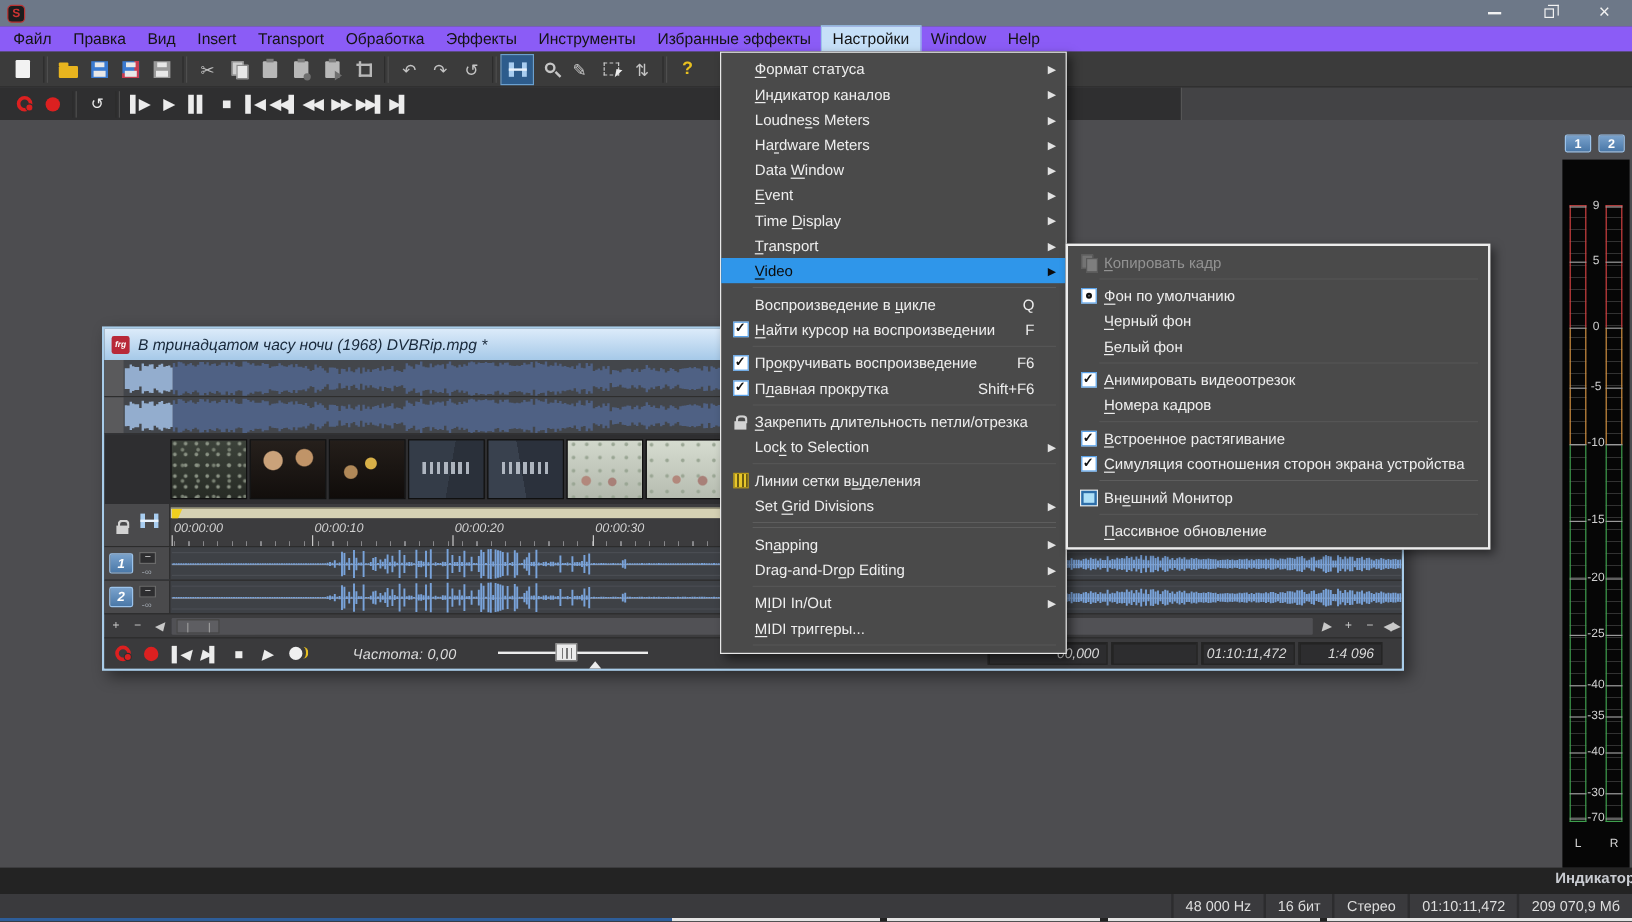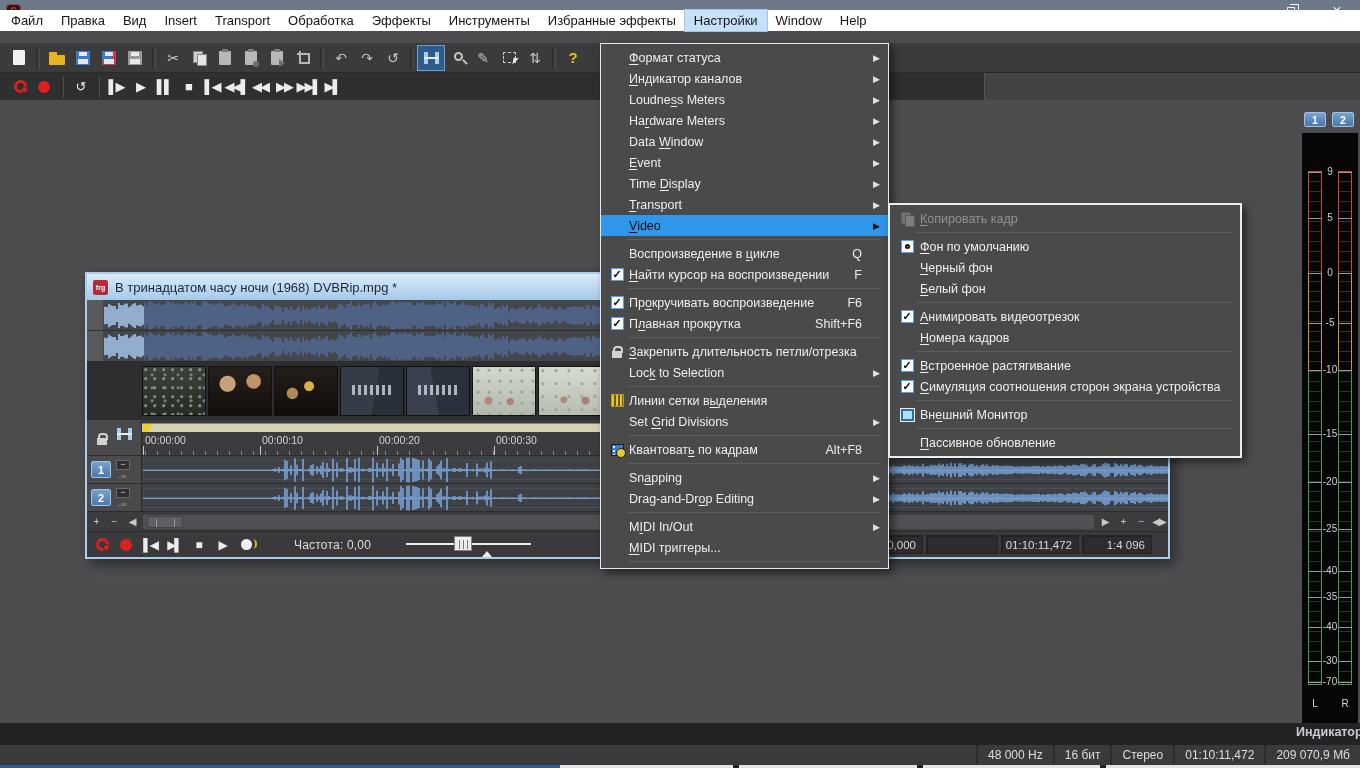--- a/index.html
+++ b/index.html
@@ -12,21 +12,21 @@
   .titlebar{position:absolute;left:0;top:0;width:1360px;height:22px;background:#6d7888;display:flex;align-items:center;}
   .applogo{width:15px;height:15px;margin-left:6px;border-radius:4px;background:#1d1d1d;border:1px solid #b33;color:#c33;
            font-size:10px;font-weight:bold;display:flex;align-items:center;justify-content:center;}
   .wincontrols{margin-left:auto;display:flex;height:100%;}
   .wbtn{width:46px;height:100%;display:flex;align-items:center;justify-content:center;color:#f2f2f2;}
   .glyph-min{width:11px;height:0;border-top:2px solid #f2f2f2;}
   .glyph-restore{width:8px;height:8px;border:1px solid #f2f2f2;position:relative;background:#6d7888;}
   .glyph-restore::before{content:"";position:absolute;left:2px;top:-4px;width:8px;height:8px;border:1px solid #f2f2f2;border-bottom:none;border-left:none;}
   .glyph-close{font-size:16px;line-height:1;color:#f2f2f2;}
 
-  .menubar{position:absolute;left:0;top:10px;width:1360px;height:21px;background:#ffffff;display:flex;align-items:stretch;
+  .menubar{position:absolute;left:0;top:22px;width:1360px;height:21px;background:#8b5cf6;display:flex;align-items:stretch;
            font-size:13px;color:#141414;padding-left:2px;}
   .mbi{display:flex;align-items:center;padding:0 9px;cursor:default;}
   .mbi.active{background:#c6e0f8;outline:1px solid #9cc5ec;}
 
   .toolbar{position:absolute;left:0;top:43px;width:1360px;height:30px;background:#3b3b3b;border-bottom:1px solid #2a2a2a;
            display:flex;align-items:center;padding-left:6px;}
   .tsep{width:4px;height:22px;border-left:1px solid #2c2c2c;border-right:1px solid #4e4e4e;margin:0 4px;}
   .tbtn{width:26px;height:24px;display:flex;align-items:center;justify-content:center;color:#c4c4c4;font-size:14px;}
   .tbtn.active{background:#2d5c8c;outline:1px solid #6aa0d0;}
 
@@ -94,21 +94,21 @@
   .mi .arrow{position:absolute;right:8px;font-size:9px;color:#e2e2e2;}
   .mi.sel{background:#2f96ea;color:#0c0c0c;}
   .mi.sel .arrow{color:#0c0c0c;}
   .mi.gray{color:#929292;}
   .msep{height:1px;background:#383838;border-bottom:1px solid #5d5d5d;margin:3px 8px 3px 26px;}
   #video-submenu{border:2px solid #ececec;}
   #video-submenu .mi .ic{width:26px;}
 
   
   .docwin{position:absolute;left:85px;top:272px;width:1085px;height:287px;border:2px solid #a9cdea;background:#3c3c3e;
-          box-shadow:5px 5px 12px rgba(0,0,0,.45);z-index:5;}
+          box-shadow:5px 5px 12px rgba(0,0,0,.45);z-index:5;font-style:italic;}
   .doc-titlebar{height:26px;background:linear-gradient(#dcebfa,#a6c9e8);display:flex;align-items:center;padding:0 6px;
                 font-size:13px;color:#18283a;}
   .doc-icon{width:15px;height:15px;background:#b82838;border-radius:2px;color:#fff;font-size:7px;font-weight:bold;
             display:flex;align-items:center;justify-content:center;margin-right:7px;}
   .overview{position:relative;height:31px;background:#43464b;border-bottom:1px solid #2e2e2e;overflow:hidden;}
   .ov-corner{position:absolute;left:0;top:0;width:16px;height:100%;background:#5a5a5c;}
   .thumbrow{position:relative;height:58px;background:#2e2e30;display:flex;align-items:center;padding-left:55px;gap:2px;overflow:hidden;}
   .thumb{width:64px;height:50px;flex:none;border:1px solid #101010;}
   .t1{background:radial-gradient(circle at 30% 30%,#8a9284 1px,transparent 2px),radial-gradient(circle at 70% 60%,#788072 1px,transparent 2px),linear-gradient(#3c423a,#272b25);background-size:9px 9px,13px 13px,100% 100%;}
   .t2{background:radial-gradient(circle at 30% 35%,#caa27a 0 14%,transparent 16%),radial-gradient(circle at 72% 30%,#c09468 0 12%,transparent 14%),linear-gradient(#26201c,#120e0c);}
@@ -627,27 +627,20 @@
           <span class="icn ic-grid"></span>
         </span>
         <span class="lbl">Линии сетки в<u>ы</u>деления</span>
       </div>
       <div class="mi">
         <span class="ic"></span>
         <span class="lbl">Set <u>G</u>rid Divisions</span>
         <span class="arrow">▶</span>
       </div>
       <div class="msep"></div>
-      <div class="mi">
-        <span class="ic">
-          <span class="icn ic-quantize"></span>
-        </span>
-        <span class="lbl">Квантоват<u>ь</u> по кадрам</span>
-        <span class="sc">Alt+F8</span>
-      </div>
       <div class="msep"></div>
       <div class="mi">
         <span class="ic"></span>
         <span class="lbl">Sn<u>a</u>pping</span>
         <span class="arrow">▶</span>
       </div>
       <div class="mi">
         <span class="ic"></span>
         <span class="lbl">Drag-and-Dr<u>o</u>p Editing</span>
         <span class="arrow">▶</span>

